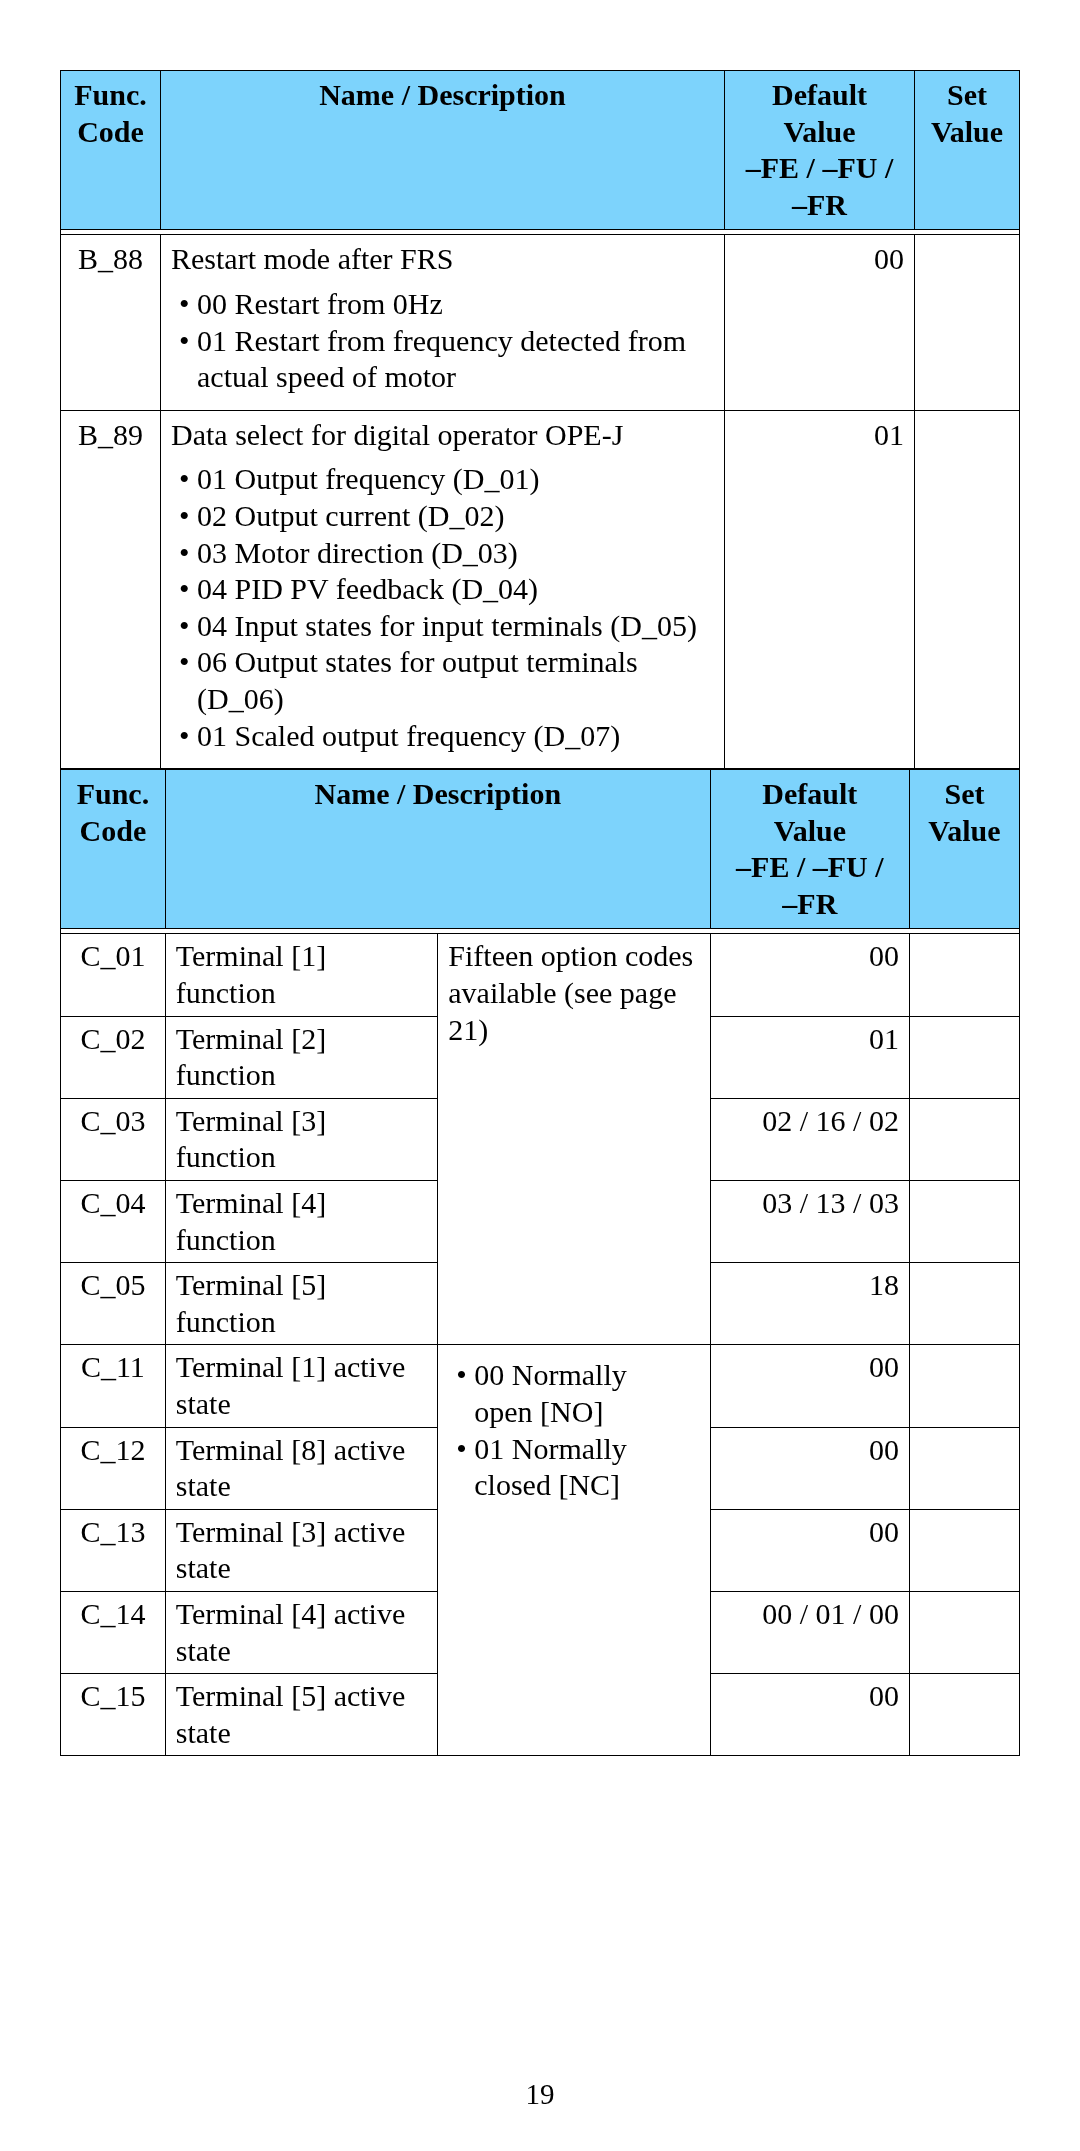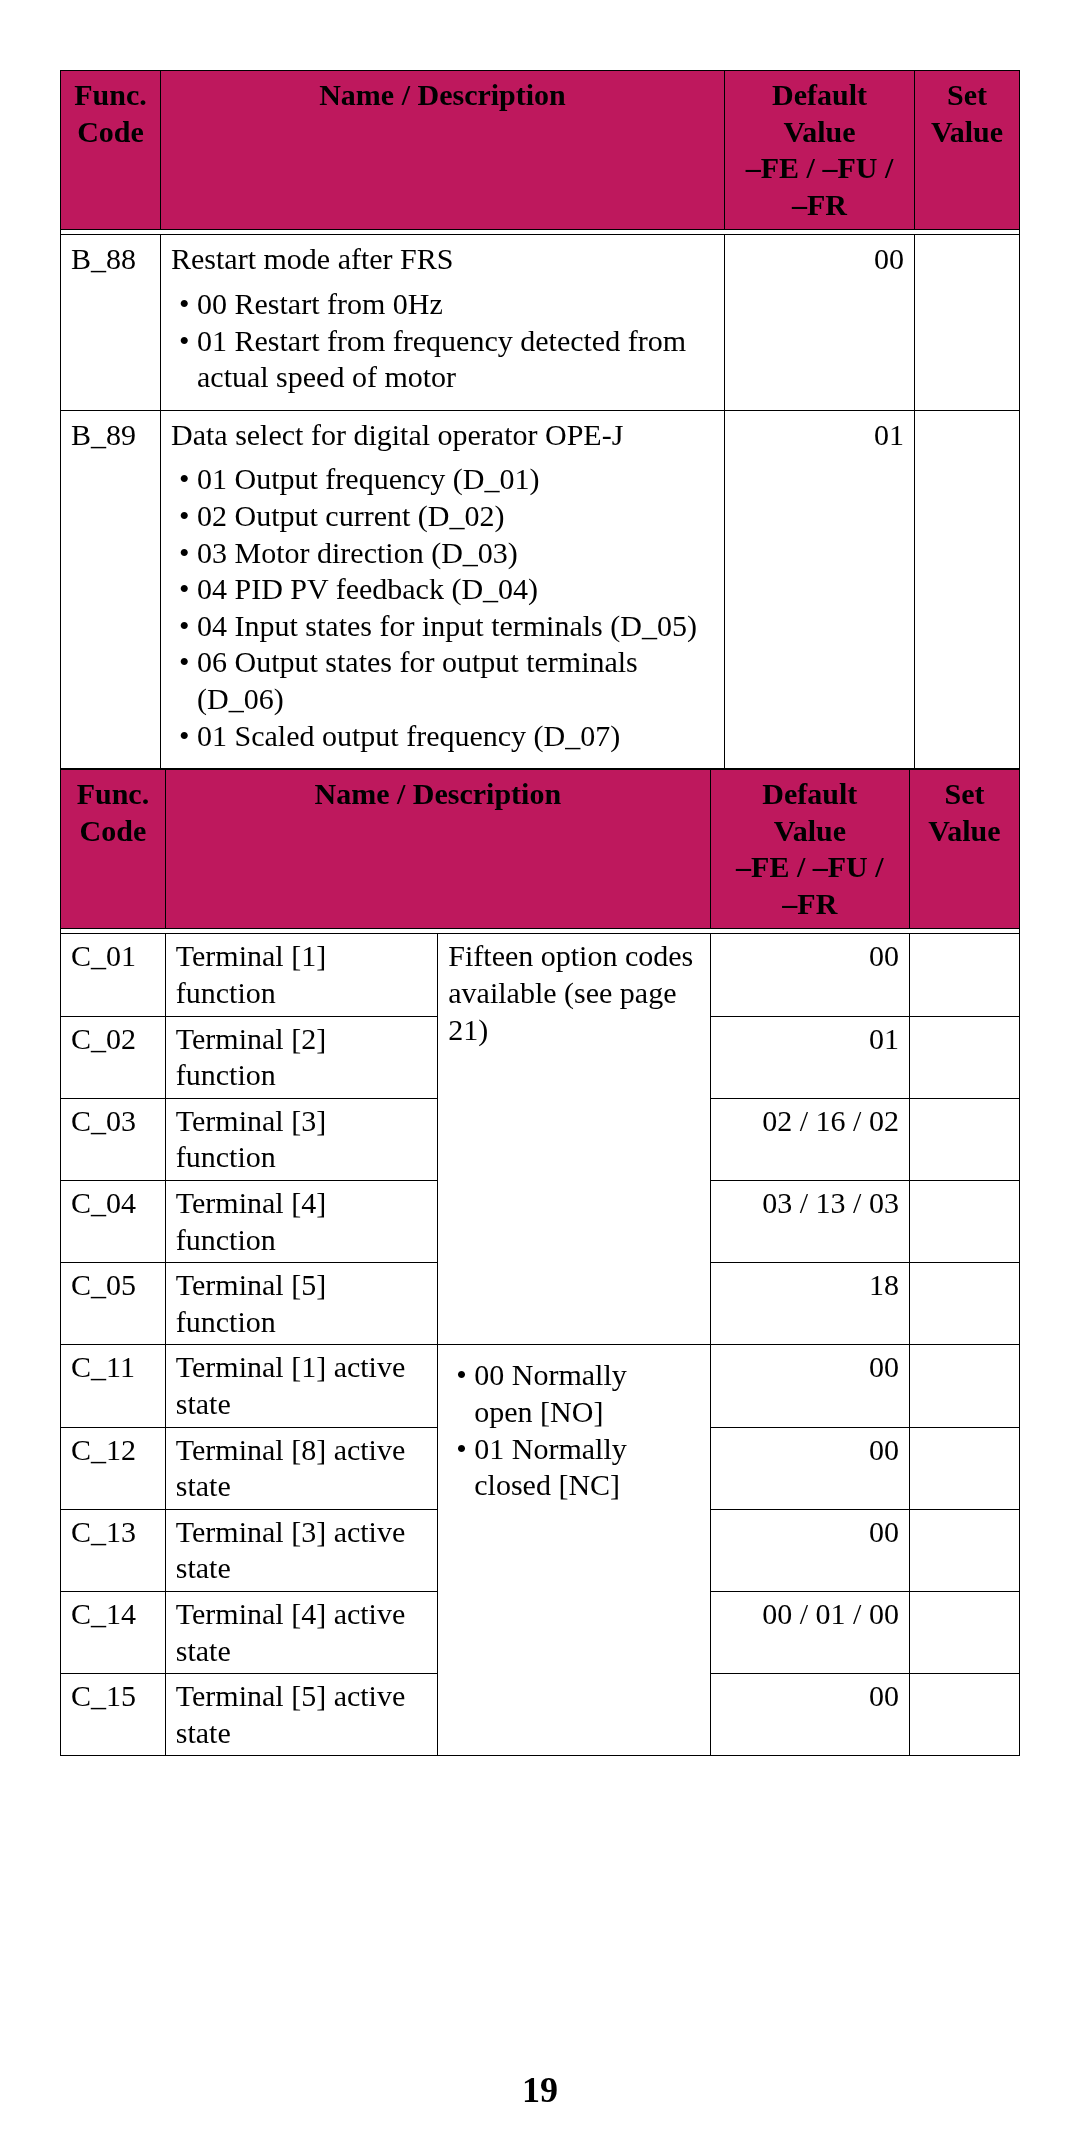--- a/index.html
+++ b/index.html
@@ -2,37 +2,37 @@
 <html><head>
 <meta charset="utf-8">
 <style>
   html,body{margin:0;padding:0;background:#fff;color:#000;
     font-family:"Times New Roman",Times,serif;}
   .page{width:1080px;min-height:2151px;margin:0 auto;padding:70px 60px 40px;
     box-sizing:border-box;position:relative;}
   table{border-collapse:collapse;width:100%;table-layout:fixed;}
   th,td{border:1.5px solid #000;padding:6px 10px;vertical-align:top;
     font-size:30px;line-height:1.22;}
-  th{background:#be185d;font-weight:bold;text-align:center;}
+  th{background:#7dd3fc;font-weight:bold;text-align:center;}
   col.code{width:100px;}
   col.desc{width:auto;}
   col.dval{width:190px;}
   col.sval{width:105px;}
   col.desc2a{width:260px;}
   col.desc2b{width:260px;}
   .center{text-align:right;}
   .bullets{padding-left:0;margin:8px;}
   .bullets .b{display:block;padding-left:18px;text-indent:-18px;}
   .bullets .b::before{content:"• ";}
   h2.sec{font-family:Helvetica,Arial,sans-serif;font-weight:bold;
     font-size:36px;margin:120px 0 40px;}
   .pn{position:absolute;bottom:40px;left:0;right:0;text-align:center;
-    font-size:36px;font-weight:bold;}
+    font-size:29px;}
   .tight td{padding-top:4px;padding-bottom:4px;}
-  .code{text-align:left;}
+  .code{text-align:center;}
 </style>
 </head>
 <body>
 
 <div class="page">
 
 <table>
   <colgroup>
     <col class="code">
         <col class="desc">

